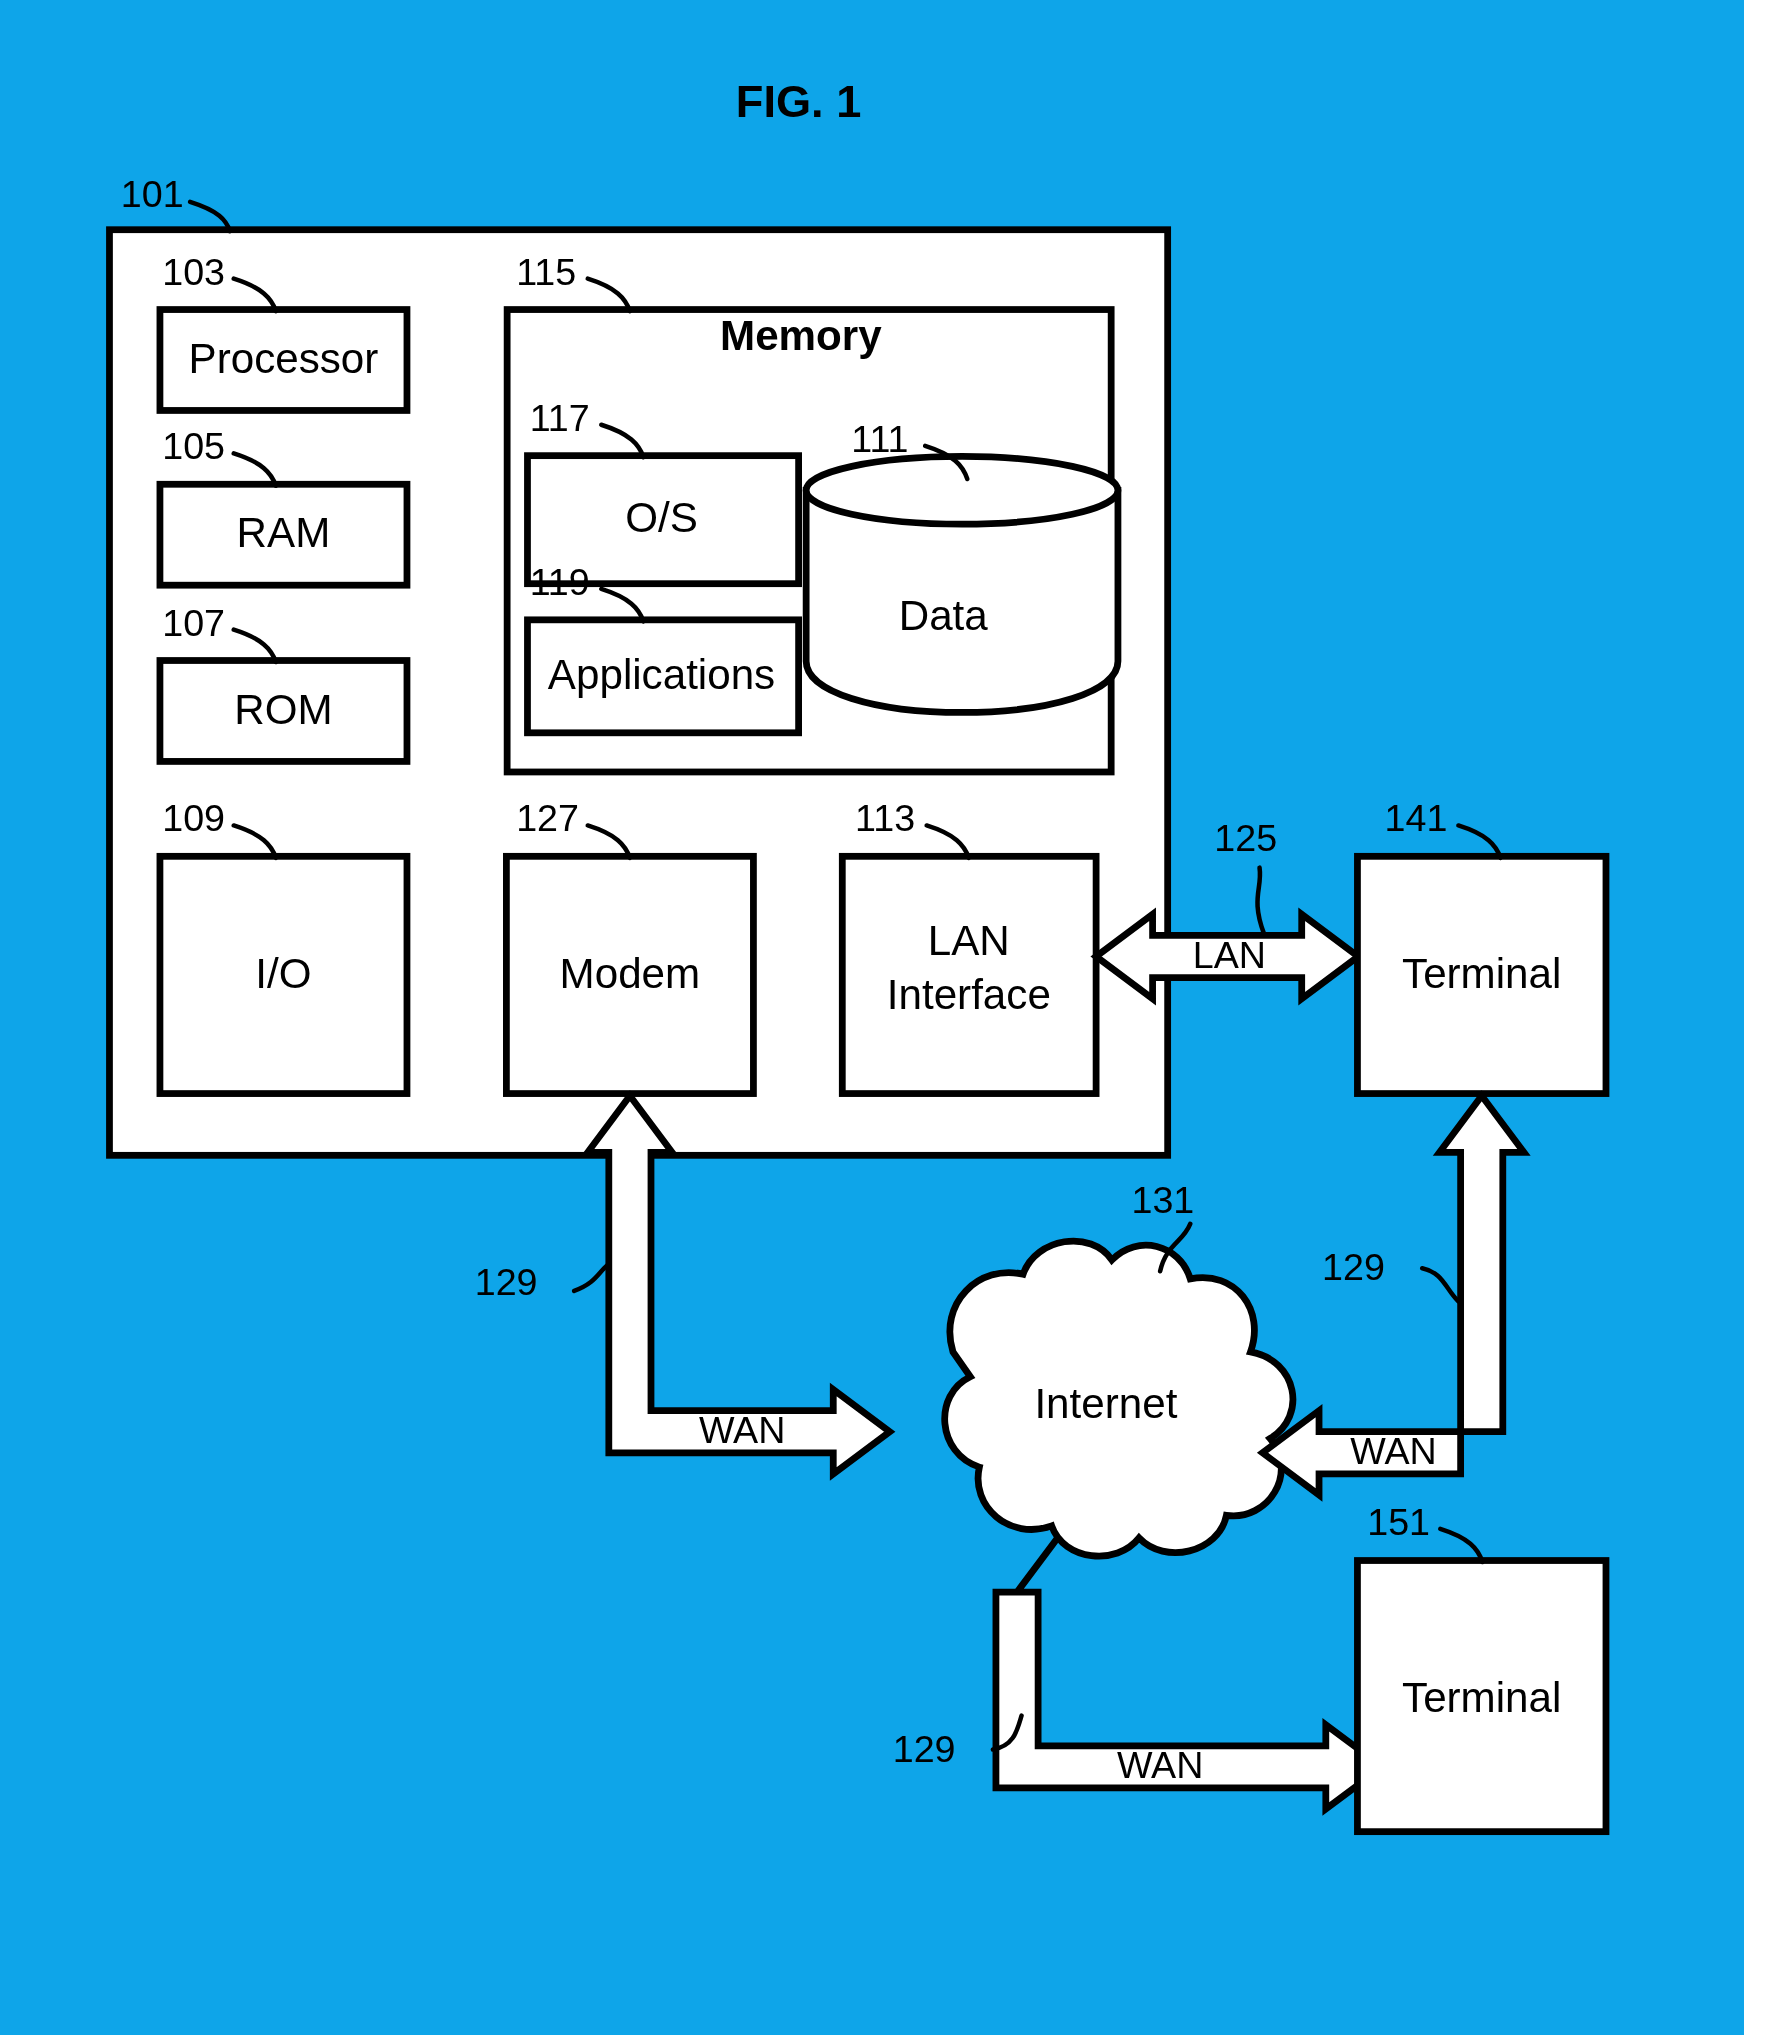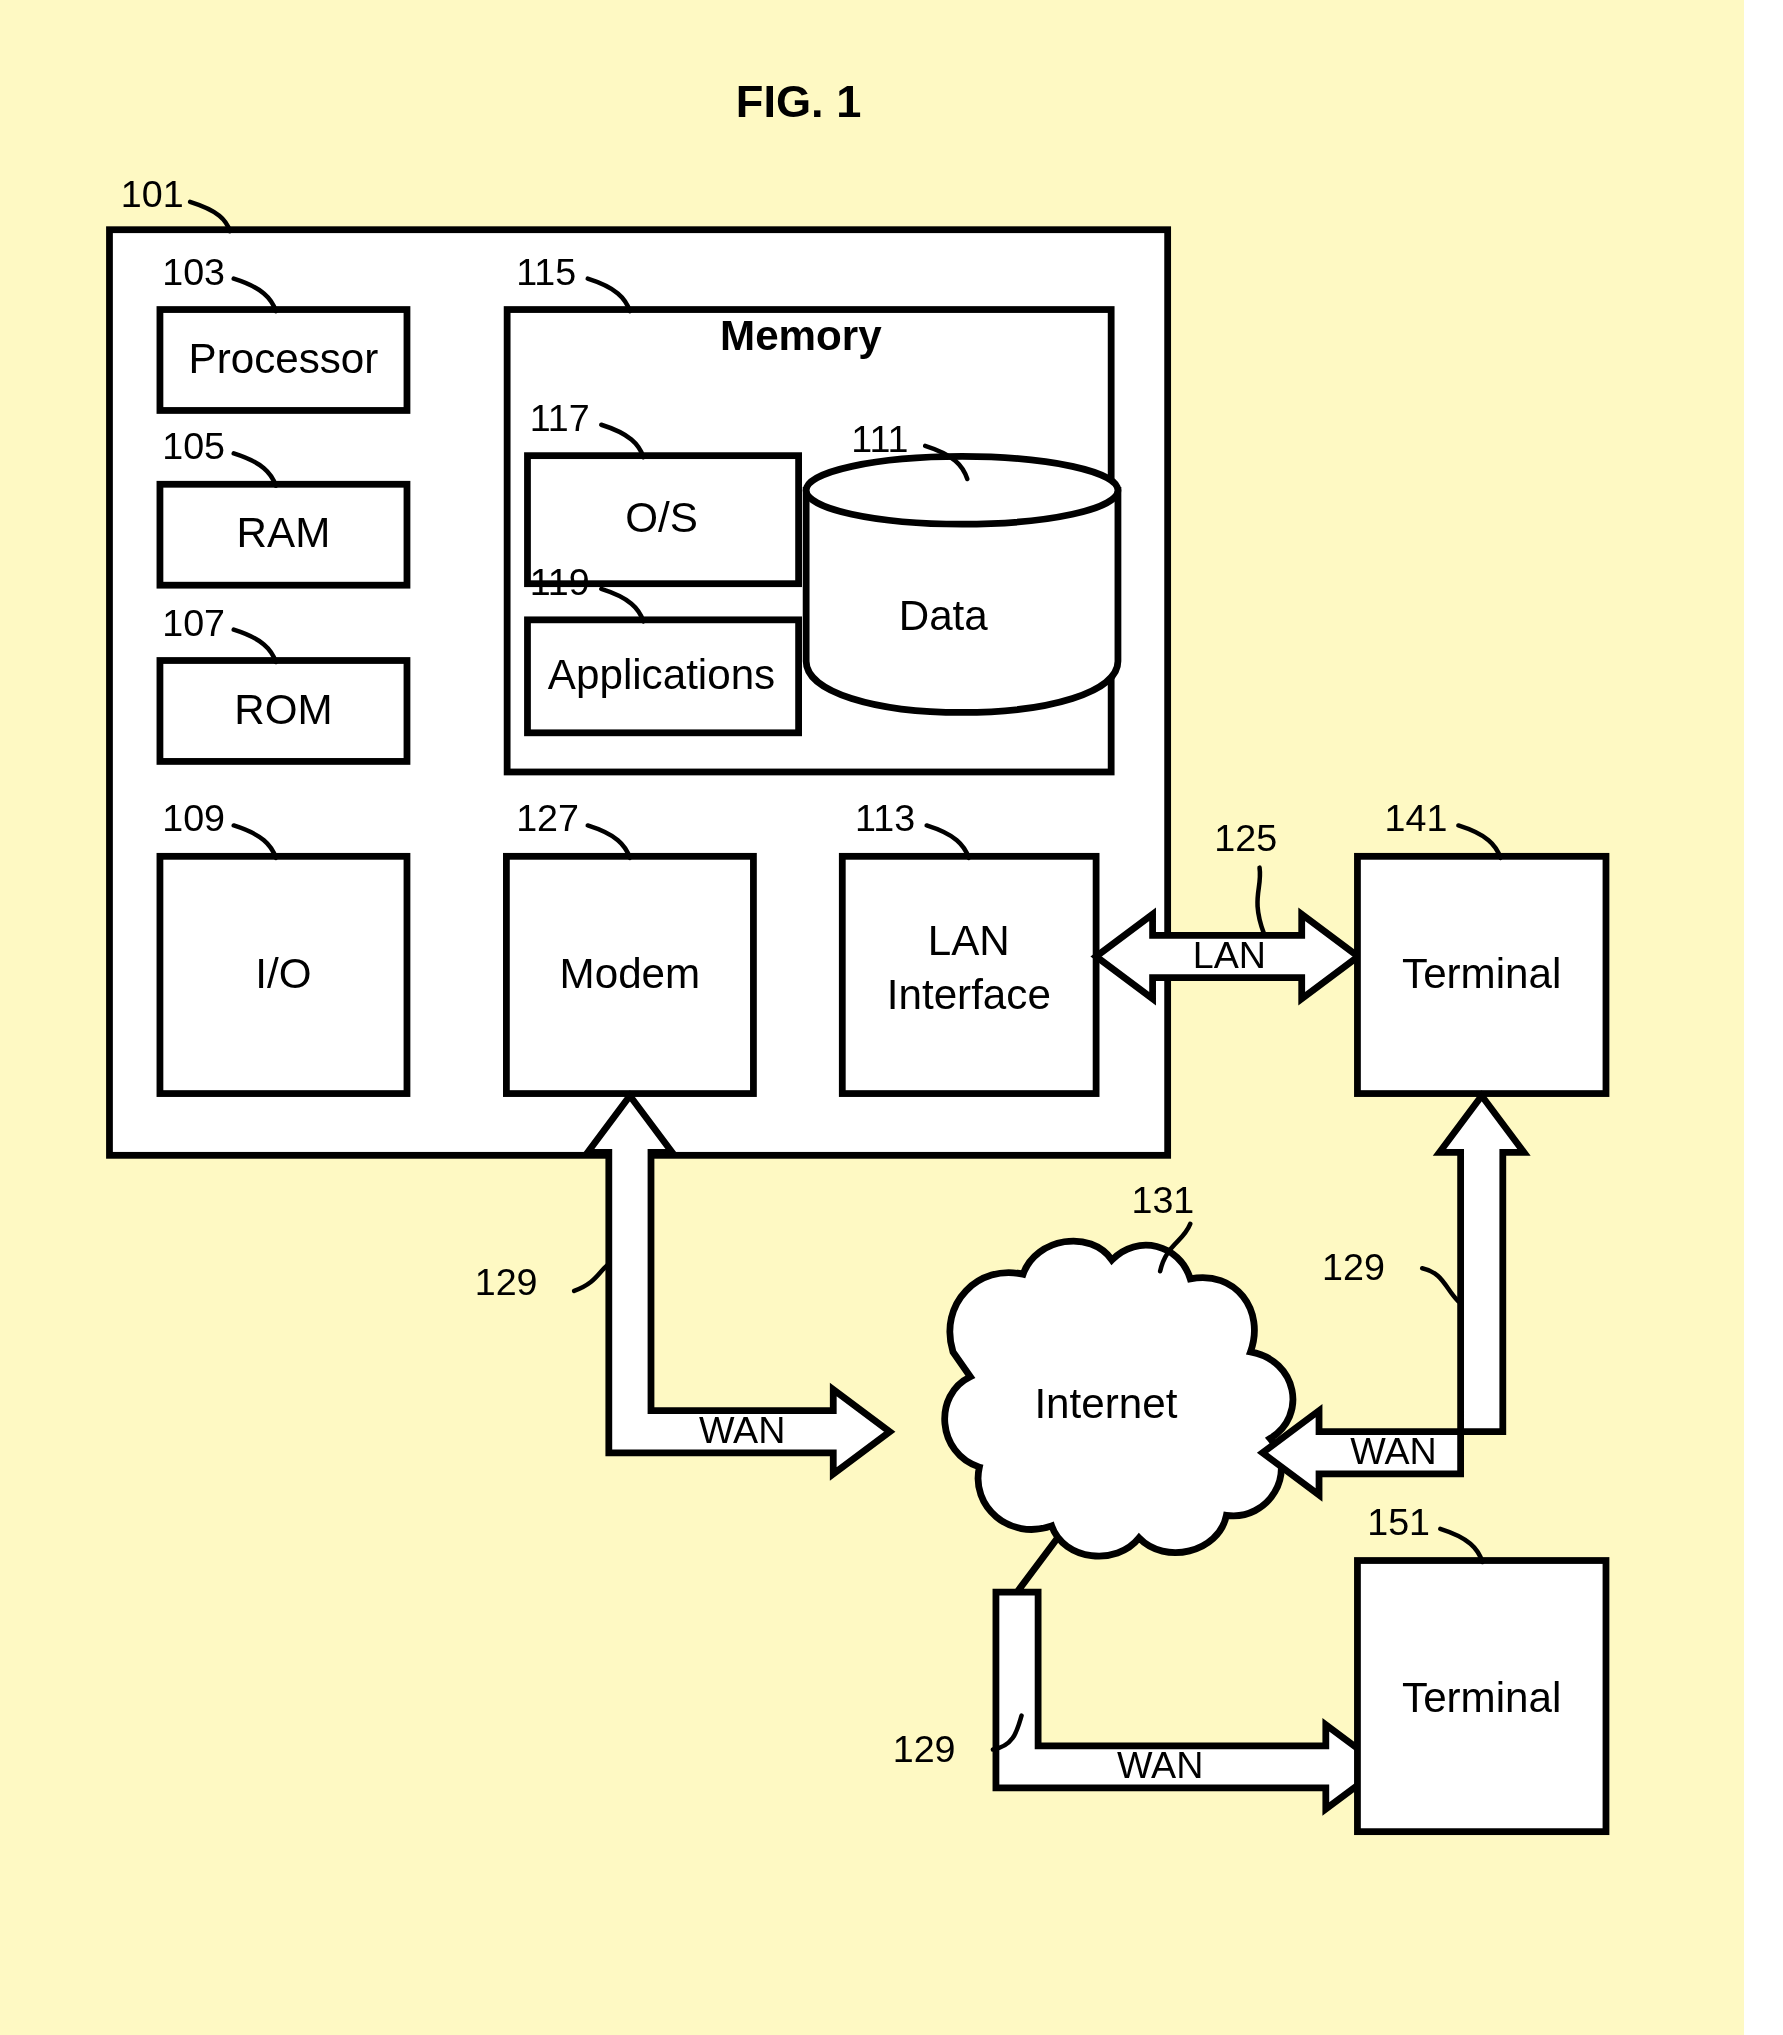--- a/index.html
+++ b/index.html
@@ -7,21 +7,21 @@
     padding: 0;
     background: #ffffff;
   }
   body {
     font-family: "Liberation Sans", sans-serif;
   }
   #figure-root {
     position: relative;
     width: 1744px;
     height: 2035px;
-    background: #fef9c3;
+    background: #0ea5e9;
     overflow: hidden;
   }
   #figure-svg {
     position: absolute;
     left: 0;
     top: 0;
     width: 1784px;
     height: 2035px;
   }
   .stroke-thin {

